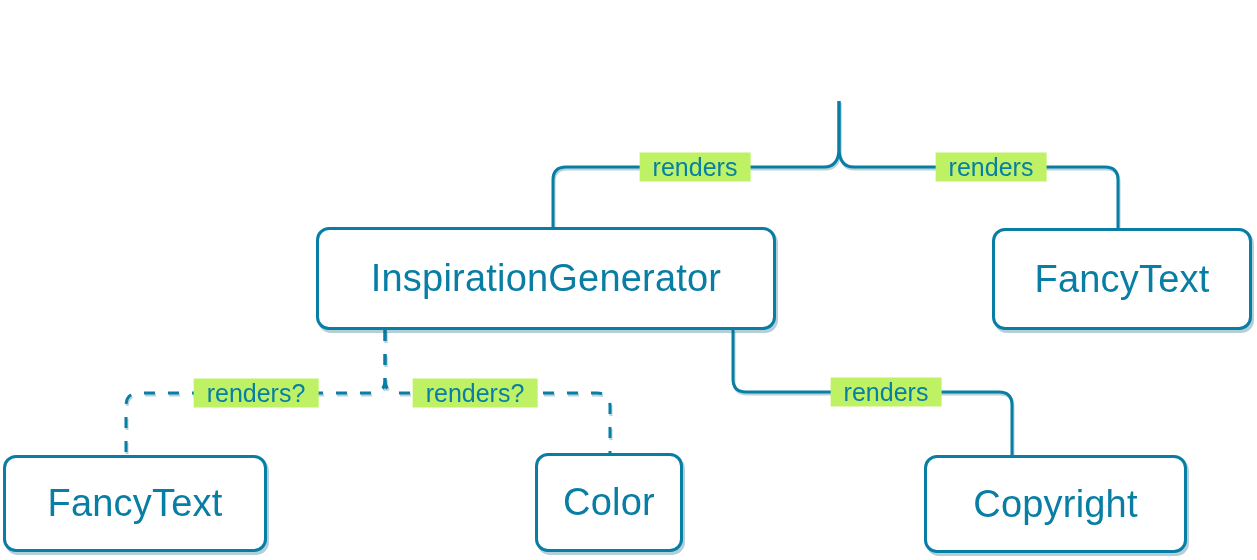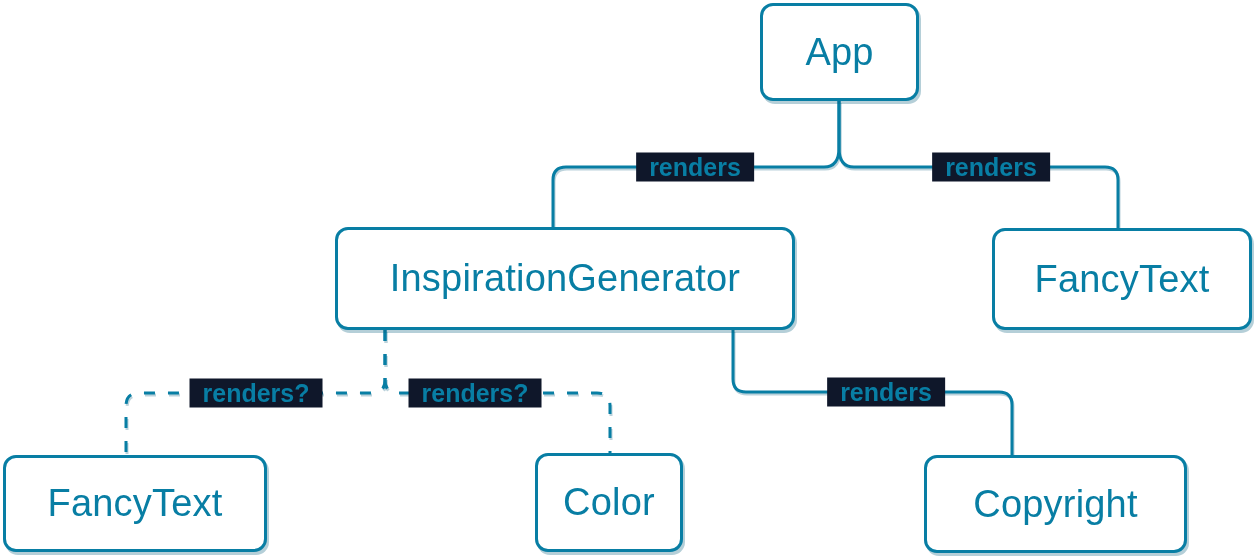--- a/index.html
+++ b/index.html
@@ -41,25 +41,25 @@
     justify-content: center;
     color: #087ea4;
     font-size: 38px;
     font-weight: 500;
     letter-spacing: 0.2px;
     white-space: nowrap;
   }
   .edge-label {
     position: absolute;
     transform: translate(-50%, -50%);
-    background: #0f172a;
+    background: #bef264;
     padding: 2px 13px;
     color: #087ea4;
     font-size: 25px;
-    font-weight: 700;
+    font-weight: 400;
     line-height: 1;
     white-space: nowrap;
   }
 </style>
 </head>
 <body>
 
 <div class="canvas">
 
   <svg class="edges-svg" viewBox="0 0 1257 560">
@@ -73,23 +73,22 @@
   <span class="edge-label" style="left:695px; top:167px;">renders</span>
 
   <span class="edge-label" style="left:991px; top:167px;">renders</span>
 
   <span class="edge-label" style="left:256px; top:393px;">renders?</span>
 
   <span class="edge-label" style="left:475px; top:393px;">renders?</span>
 
   <span class="edge-label" style="left:886px; top:392px;">renders</span>
 
-  <div class="node" style="left:760px; top:3px; width:159px; height:98px;">App</div>
 
-  <div class="node" style="left:335px; top:227px; width:460px; height:103px;">InspirationGenerator</div>
+  <div class="node" style="left:316px; top:227px; width:460px; height:103px;">InspirationGenerator</div>
 
   <div class="node" style="left:992px; top:228px; width:260px; height:102px;">FancyText</div>
 
   <div class="node" style="left:3px; top:455px; width:264px; height:97px;">FancyText</div>
 
   <div class="node" style="left:535px; top:453px; width:148px; height:99px;text-align:right;">Color</div>
 
   <div class="node" style="left:924px; top:455px; width:263px; height:98px;">Copyright</div>
 
 </div>

